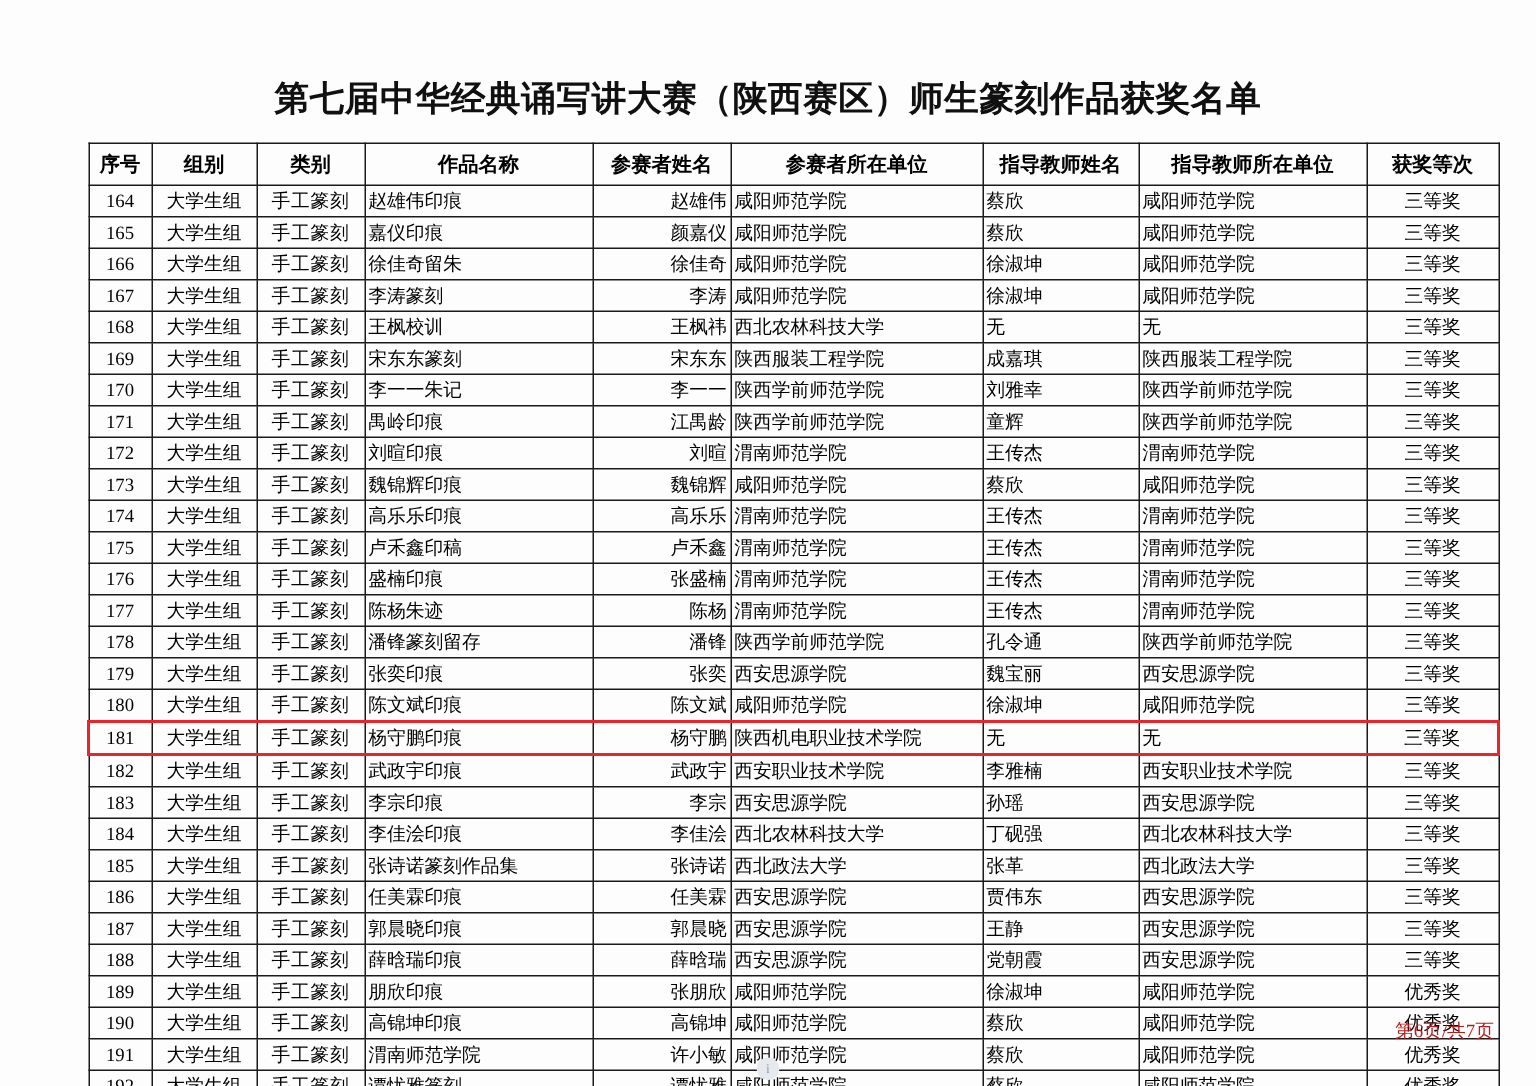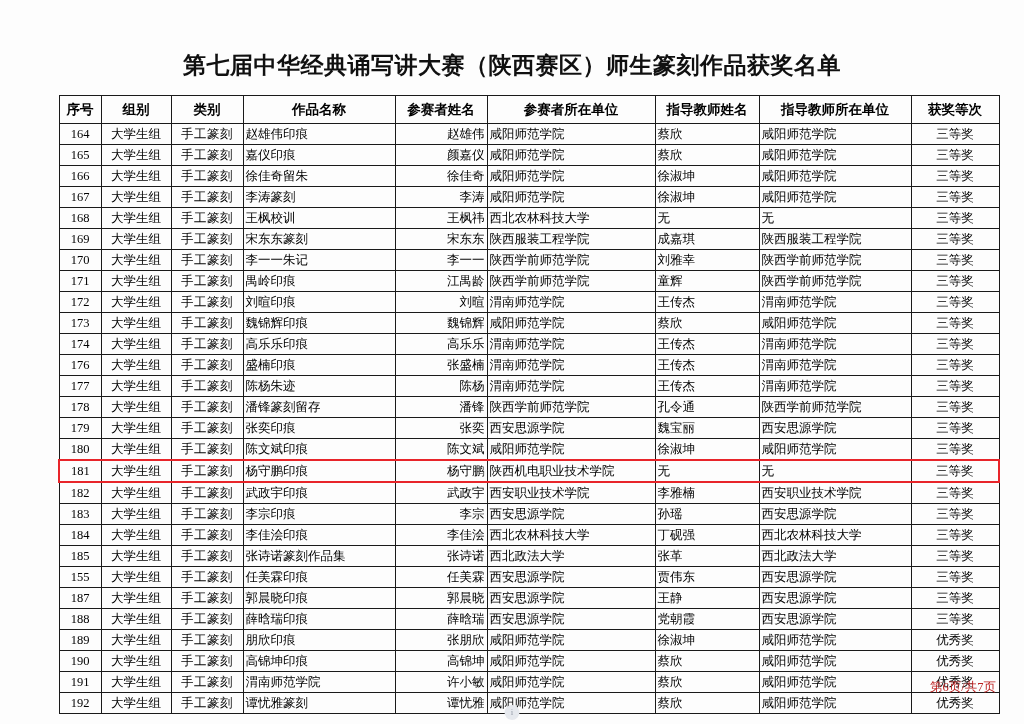--- a/index.html
+++ b/index.html
@@ -249,20 +249,31 @@
             <td class="c-group">大学生组</td>
             <td class="c-cat">手工篆刻</td>
             <td class="c-work">高乐乐印痕</td>
             <td class="c-name">高乐乐</td>
             <td class="c-unit">渭南师范学院</td>
             <td class="c-tname">王传杰</td>
             <td class="c-tunit">渭南师范学院</td>
             <td class="c-level">三等奖</td>
           </tr>
           <tr>
+            <td class="c-idx">175</td>
+            <td class="c-group">大学生组</td>
+            <td class="c-cat">手工篆刻</td>
+            <td class="c-work">卢禾鑫印稿</td>
+            <td class="c-name">卢禾鑫</td>
+            <td class="c-unit">渭南师范学院</td>
+            <td class="c-tname">王传杰</td>
+            <td class="c-tunit">渭南师范学院</td>
+            <td class="c-level">三等奖</td>
+          </tr>
+          <tr>
             <td class="c-idx">176</td>
             <td class="c-group">大学生组</td>
             <td class="c-cat">手工篆刻</td>
             <td class="c-work">盛楠印痕</td>
             <td class="c-name">张盛楠</td>
             <td class="c-unit">渭南师范学院</td>
             <td class="c-tname">王传杰</td>
             <td class="c-tunit">渭南师范学院</td>
             <td class="c-level">三等奖</td>
           </tr>
@@ -359,21 +370,21 @@
             <td class="c-group">大学生组</td>
             <td class="c-cat">手工篆刻</td>
             <td class="c-work">张诗诺篆刻作品集</td>
             <td class="c-name">张诗诺</td>
             <td class="c-unit">西北政法大学</td>
             <td class="c-tname">张革</td>
             <td class="c-tunit">西北政法大学</td>
             <td class="c-level">三等奖</td>
           </tr>
           <tr>
-            <td class="c-idx">155</td>
+            <td class="c-idx">186</td>
             <td class="c-group">大学生组</td>
             <td class="c-cat">手工篆刻</td>
             <td class="c-work">任美霖印痕</td>
             <td class="c-name">任美霖</td>
             <td class="c-unit">西安思源学院</td>
             <td class="c-tname">贾伟东</td>
             <td class="c-tunit">西安思源学院</td>
             <td class="c-level">三等奖</td>
           </tr>
           <tr>

